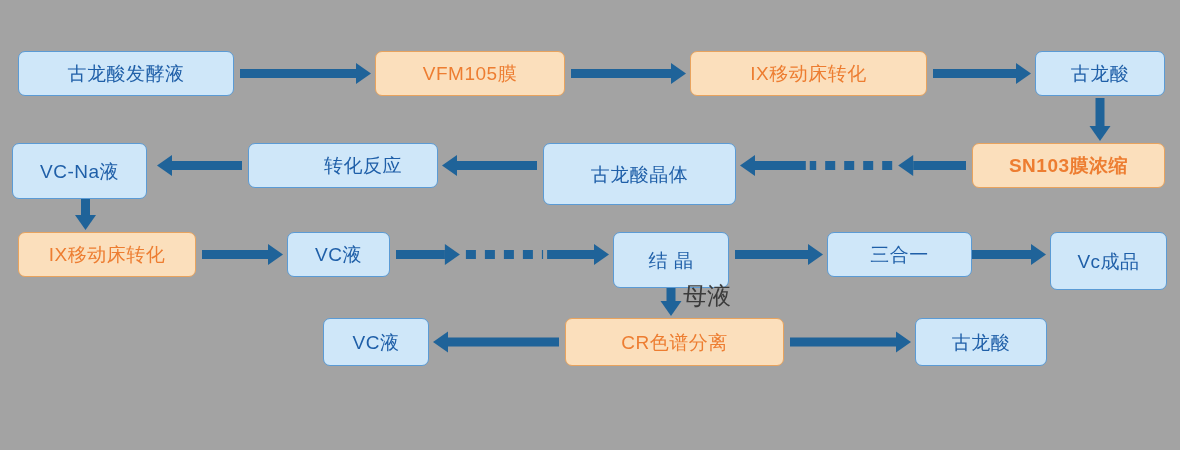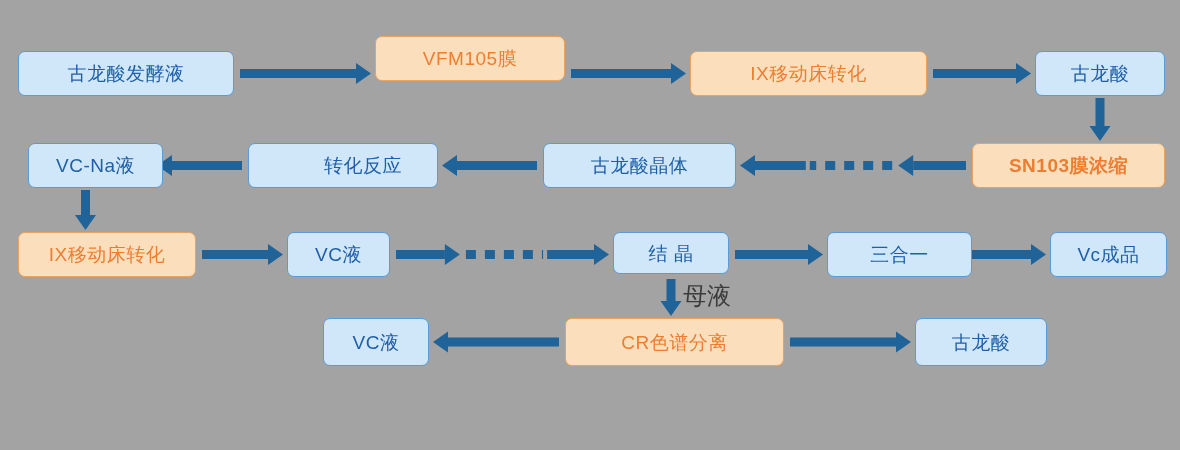--- a/index.html
+++ b/index.html
@@ -125,32 +125,32 @@
         <line x1="559" y1="342" x2="448" y2="342" stroke="#1f6399" stroke-width="9"></line>
         <polygon points="433,342 448,331.5 448,352.5" fill="#1f6399"></polygon>
       </g>
       <g>
         <line x1="790" y1="342" x2="896" y2="342" stroke="#1f6399" stroke-width="9"></line>
         <polygon points="911,342 896,331.5 896,352.5" fill="#1f6399"></polygon>
       </g>
     </svg>
   <div id="node-layer">
       <div class="node blue" style="left: 18px; top: 51px; width: 216px; height: 45px;"><span>古龙酸发酵液</span></div>
-      <div class="node orange" style="left: 375px; top: 36px; width: 190px; height: 45px;"><span>VFM105膜</span></div>
+      <div class="node orange" style="left: 375px; top: 51px; width: 190px; height: 45px;"><span>VFM105膜</span></div>
       <div class="node orange" style="left: 690px; top: 51px; width: 237px; height: 45px;"><span>IX移动床转化</span></div>
       <div class="node blue" style="left: 1035px; top: 51px; width: 130px; height: 45px;"><span>古龙酸</span></div>
       <div class="node orange" style="left: 972px; top: 143px; width: 193px; height: 45px; font-weight: bold;"><span>SN103膜浓缩</span></div>
-      <div class="node blue" style="left: 543px; top: 143px; width: 193px; height: 45px;"><span>古龙酸晶体</span></div>
+      <div class="node blue" style="left: 543px; top: 143px; width: 193px; height: 62px;"><span>古龙酸晶体</span></div>
       <div class="node blue" style="left: 248px; top: 143px; width: 190px; height: 45px; padding-left: 40px;"><span>转化反应</span></div>
-      <div class="node blue" style="left: 28px; top: 143px; width: 135px; height: 45px;"><span>VC-Na液</span></div>
+      <div class="node blue" style="left: 12px; top: 143px; width: 135px; height: 56px;"><span>VC-Na液</span></div>
       <div class="node orange" style="left: 18px; top: 232px; width: 178px; height: 45px;"><span>IX移动床转化</span></div>
       <div class="node blue" style="left: 287px; top: 232px; width: 103px; height: 45px;"><span>VC液</span></div>
-      <div class="node blue" style="left: 613px; top: 232px; width: 116px; height: 42px;"><span>结 晶</span></div>
+      <div class="node blue" style="left: 613px; top: 232px; width: 116px; height: 56px;"><span>结 晶</span></div>
       <div class="node blue" style="left: 827px; top: 232px; width: 145px; height: 45px;"><span>三合一</span></div>
-      <div class="node blue" style="left: 1050px; top: 232px; width: 117px; height: 45px;"><span>Vc成品</span></div>
+      <div class="node blue" style="left: 1050px; top: 232px; width: 117px; height: 58px;"><span>Vc成品</span></div>
       <div class="node blue" style="left: 323px; top: 318px; width: 106px; height: 48px;"><span>VC液</span></div>
       <div class="node orange" style="left: 565px; top: 318px; width: 219px; height: 48px;"><span>CR色谱分离</span></div>
       <div class="node blue" style="left: 915px; top: 318px; width: 132px; height: 48px;"><span>古龙酸</span></div>
     </div>
   <div id="label-layer">
       <div class="edge-label" style="left: 683px; top: 284px;">母液</div>
     </div>
 </div>
 
 </body></html>

